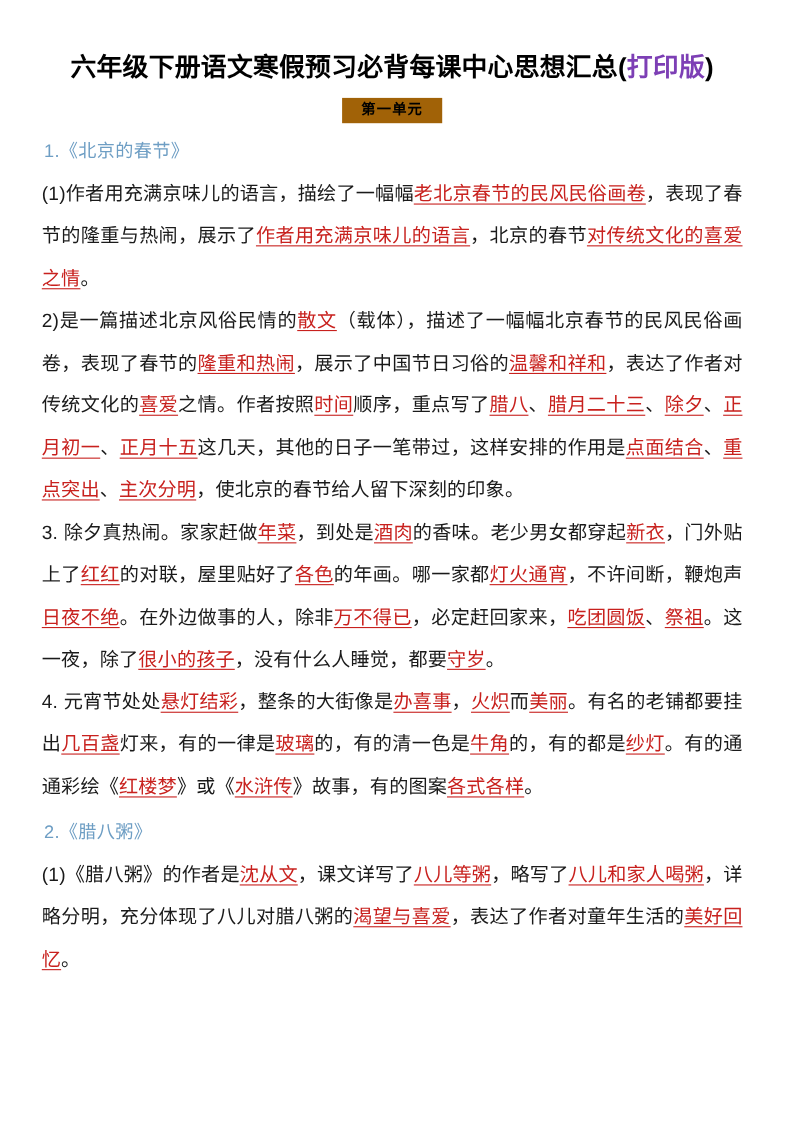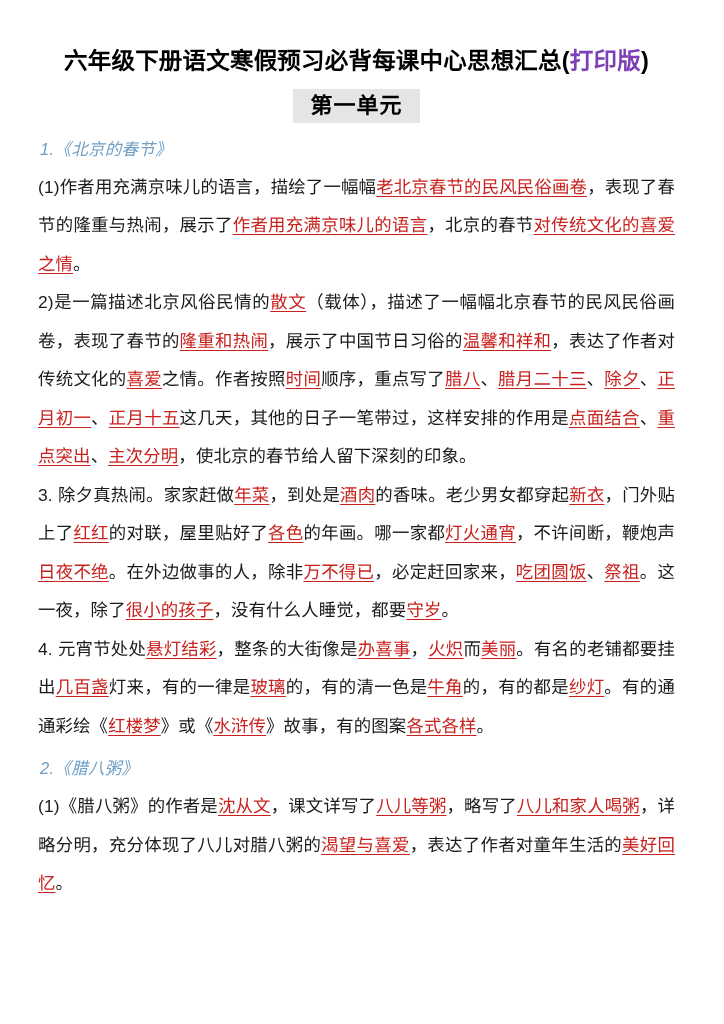--- a/index.html
+++ b/index.html
@@ -39,38 +39,37 @@
   .doc-title .paren { color: #000000; }
   .doc-title .accent { color: #7d3fb5; }
 
   
   .unit-banner-wrap {
     text-align: center;
     margin: 0 0 14px 0;
   }
   .unit-banner {
     display: inline-block;
-    background: #e5e5e5;
+    background: #a16207;
     color: #000000;
-    font-size: 22px;
+    font-size: 13px;
     font-weight: 700;
     letter-spacing: 1px;
     padding: 3px 17px 4px 17px;
     line-height: 1.25;
   }
 
   
   .lesson-heading {
     font-size: 16.5px;
     font-weight: 400;
     color: #6e9ec4;
     margin: 11px 0 6px 2px;
     line-height: 1.5;
     letter-spacing: 0.3px;
-    font-style: italic;
   }
 
   
   .para {
     font-size: 17.4px;
     line-height: 38.5px;
     color: #1a1a1a;
     margin: 0 0 0 0;
     text-align: justify;
     text-justify: inter-ideograph;

